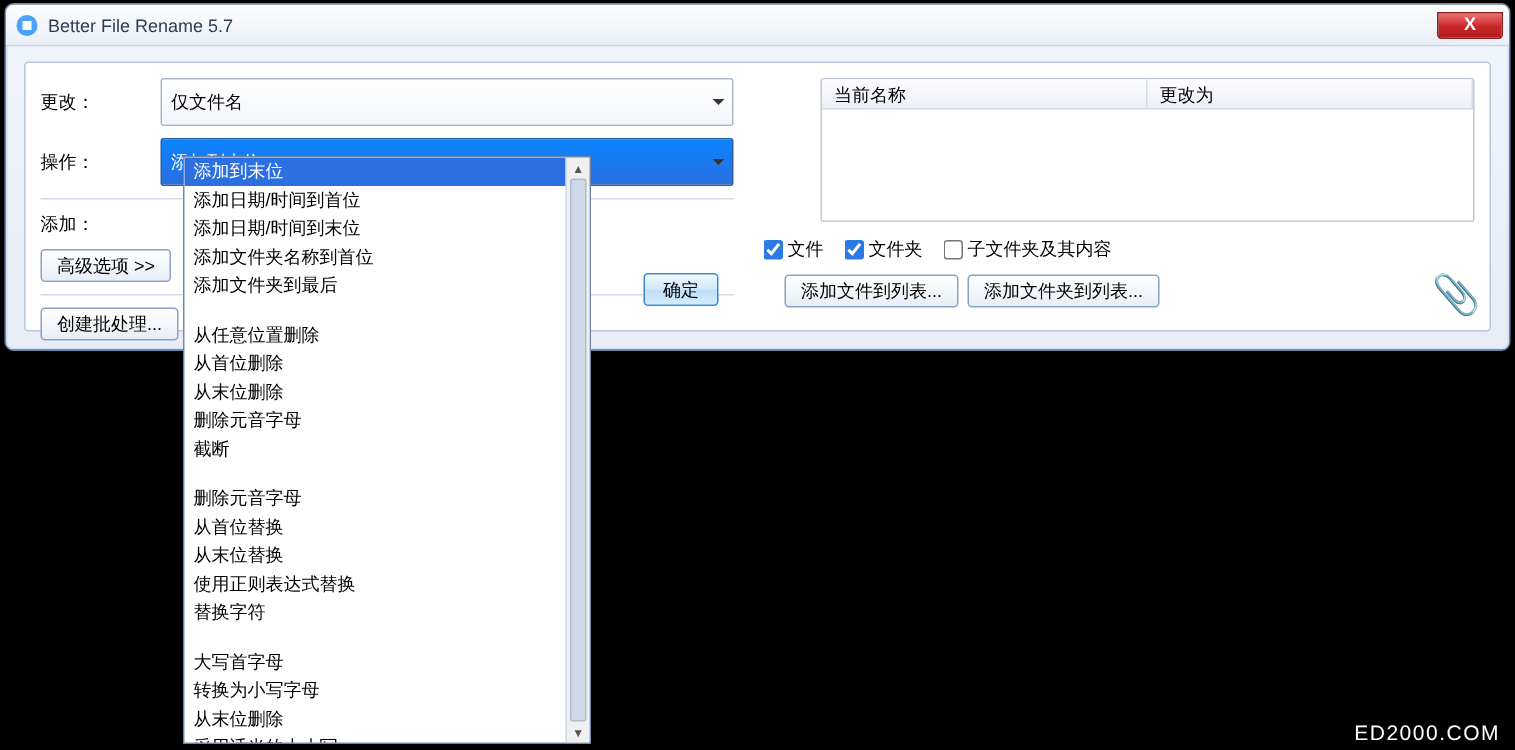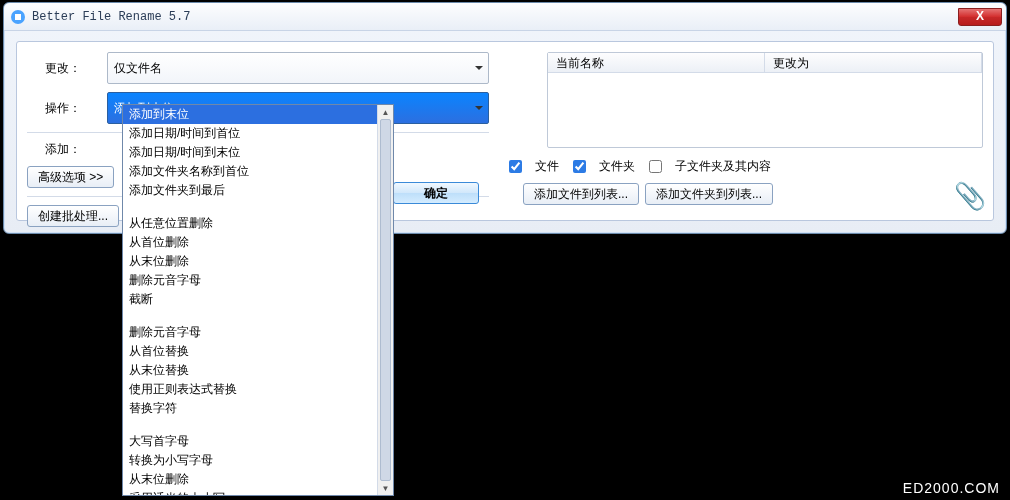--- a/index.html
+++ b/index.html
@@ -27,21 +27,21 @@
   display: flex; align-items: center;
   padding: 0 4px 0 6px;
   background: linear-gradient(#fdfdfe, #e9eff7);
   border-bottom: 1px solid #c8d4e6;
   border-radius: 6px 6px 0 0;
 }
 .titlebar .icon {
   width: 16px; height: 16px;
   margin-right: 6px;
 }
-.titlebar .title { color: #2b3d57; font-family: Liberation Mono, monospace; }
+.titlebar .title { color: #2b3d57; }
 .titlebar .spacer { flex: 1; }
 .close-btn {
   width: 44px; height: 18px;
   background: linear-gradient(#e57373, #d32f2f 48%, #c62828 52%, #b71c1c);
   border: 1px solid #8a1f1f;
   border-radius: 0 0 3px 3px;
   color: #fff; text-align: center;
   font-weight: bold; line-height: 14px;
   cursor: default;
 }
@@ -55,21 +55,21 @@
 }
 .cols { display: flex; gap: 18px; height: 100%; }
 .left-col { width: 462px; position: relative; }
 .right-col { flex: 1; position: relative; }
 .form-row {
   display: flex; align-items: center;
   margin-bottom: 8px;
   gap: 8px;
 }
 .form-row label {
-  width: 72px; text-align: center;
+  width: 72px; text-align: left;
 }
 .combo {
   flex: 1;
   height: 32px;
   border: 1px solid #adb9c9;
   border-radius: 2px;
   background: linear-gradient(#fff, #f2f5fa);
   display: flex; align-items: center;
   padding: 0 18px 0 6px;
   position: relative;
@@ -95,22 +95,21 @@
   border-radius: 3px;
   background: linear-gradient(#fff, #e8eef6);
   padding: 0 10px;
   font-size: 12px;
   display: inline-flex; align-items: center;
   cursor: default;
 }
 .btn.primary {
   border-color: #3a8ad8;
   background: linear-gradient(#f0f8ff, #d2e8fb 48%, #bedffa 52%, #d4ecff);
-  padding: 0 30px;
-  font-weight: bold;
+  padding: 0 12px;
 }
 .left-btn-row { display:flex; gap: 240px; }
 .list-panel {
   border: 1px solid #bfc9d8;
   border-radius: 2px;
   height: 96px;
   background: #fff;
   margin-left: 40px;
 }
 .list-header {
@@ -118,21 +117,21 @@
   height: 20px;
   background: linear-gradient(#fdfdfe, #ecf0f6);
   border-bottom: 1px solid #d3dbe8;
   font-size: 12px;
 }
 .list-header div {
   padding: 2px 8px;
   border-right: 1px solid #d3dbe8;
 }
 .checks { display: flex; gap: 14px; margin: 10px 0 8px 2px; }
-.checks label { display: inline-flex; align-items: center; gap: 13px; }
+.checks label { display: inline-flex; align-items: center; gap: 3px; }
 .checks input { accent-color: #2c7be5; }
 .right-btns { display: flex; gap: 6px; align-items: center; padding-left: 16px; }
 .paperclip {
   position: absolute; right: -4px; bottom: -2px;
   font-size: 26px; color: #555;
 }
 .dropdown {
   position: absolute;
   left: 122px; top: 104px;
   width: 272px;

